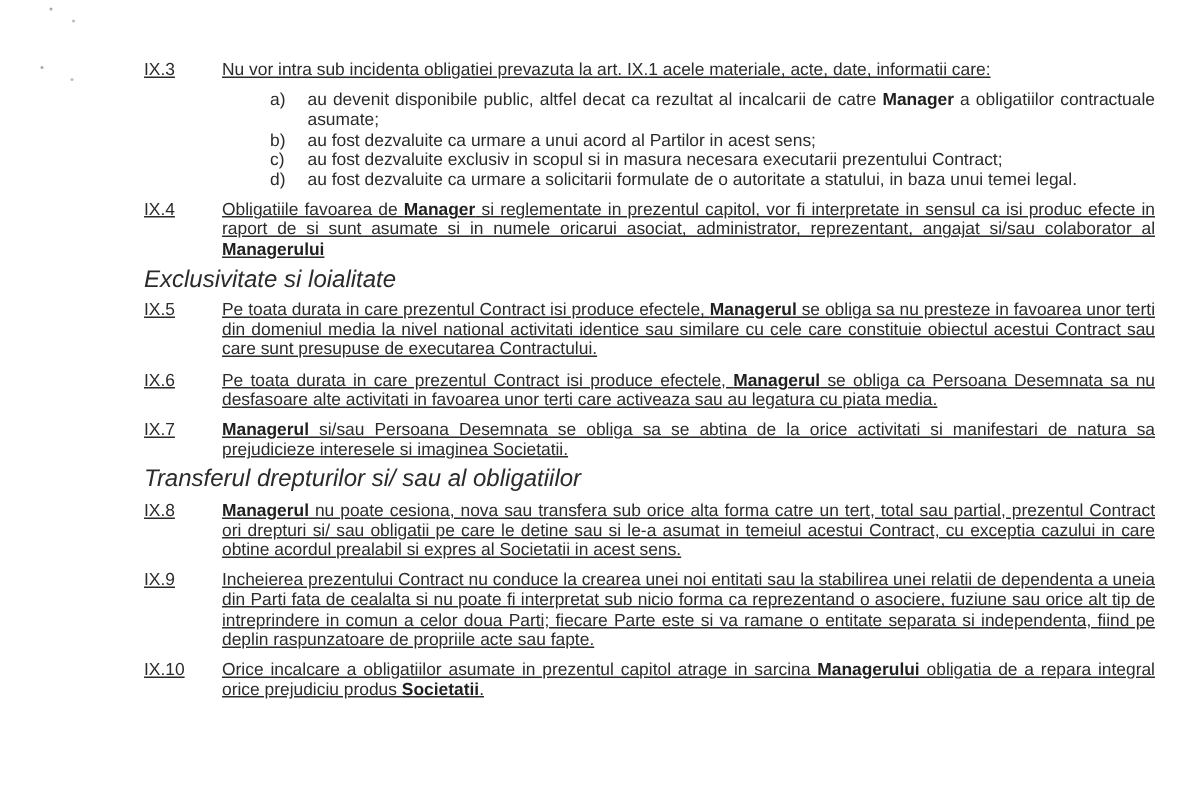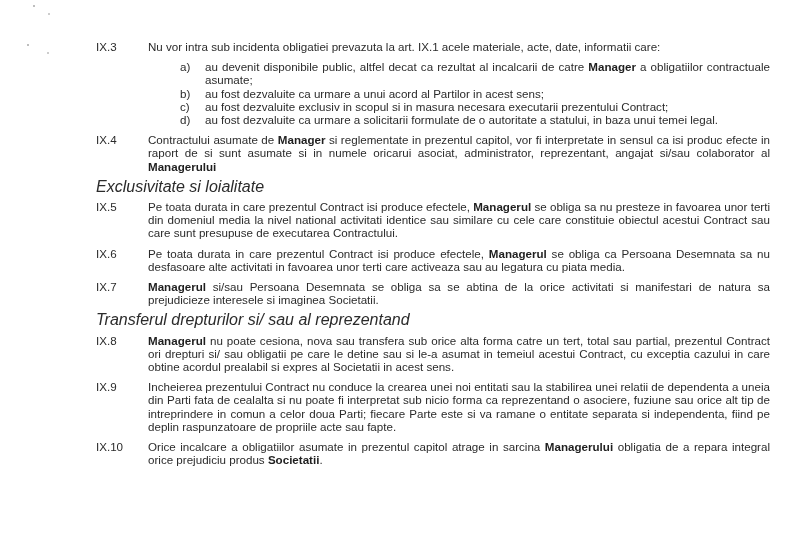--- a/index.html
+++ b/index.html
@@ -11,21 +11,21 @@
     position: relative;
     overflow: hidden;
   }
   .doc {
     position: absolute;
     left: 96px; top: 40px;
     width: 674px;
     font-size: 11.6px;
     line-height: 13.2px;
   }
-  .clause { display: flex; margin: 0 0 7px 0; }
+  .clause { display: flex; margin: 0 0 7px 0; text-decoration: underline; }
   .clause .num { flex: none; width: 52px; }
   .clause .body { flex: 1; margin: 0; text-align: justify; }
   .sublist { margin: 0 0 7px 84px; }
   .subitem { display: flex; }
   .subitem .sublabel { flex: none; width: 25px; }
   .subitem .body { flex: 1; margin: 0; text-align: justify; }
   .section-heading {
     font-style: italic;
     margin: 6px 0 7px 0;
     font-size: 16px;
@@ -66,41 +66,41 @@
       <p class="body"><span>au fost dezvaluite exclusiv in scopul si in masura necesara executarii prezentului Contract;</span></p>
     </div>
     <div class="subitem">
       <span class="sublabel">d)</span>
       <p class="body"><span>au fost dezvaluite ca urmare a solicitarii formulate de o autoritate a statului, in baza unui temei legal.</span></p>
     </div>
   </div>
 
   <div class="clause">
     <span class="num">IX.4</span>
-    <p class="body"><span>Contractului asumate de </span><b>Manager</b><span> si reglementate in prezentul capitol, vor fi interpretate in sensul ca isi produc efecte in raport de si sunt asumate si in numele oricarui asociat, administrator, reprezentant, angajat si/sau colaborator al </span><b>Managerului</b></p>
+    <p class="body"><span>Obligatiile favoarea de </span><b>Manager</b><span> si reglementate in prezentul capitol, vor fi interpretate in sensul ca isi produc efecte in raport de si sunt asumate si in numele oricarui asociat, administrator, reprezentant, angajat si/sau colaborator al </span><b>Managerului</b></p>
   </div>
 
   <p class="section-heading"><span>Exclusivitate si loialitate</span></p>
 
   <div class="clause">
     <span class="num">IX.5</span>
     <p class="body"><span>Pe toata durata in care prezentul Contract isi produce efectele, </span><b>Managerul</b><span> se obliga sa nu presteze in favoarea unor terti din domeniul media la nivel national activitati identice sau similare cu cele care constituie obiectul acestui Contract sau care sunt presupuse de executarea Contractului.</span></p>
   </div>
 
   <div class="clause">
     <span class="num">IX.6</span>
     <p class="body"><span>Pe toata durata in care prezentul Contract isi produce efectele, </span><b>Managerul</b><span> se obliga ca Persoana Desemnata sa nu desfasoare alte activitati in favoarea unor terti care activeaza sau au legatura cu piata media.</span></p>
   </div>
 
   <div class="clause">
     <span class="num">IX.7</span>
     <p class="body"><b>Managerul</b><span> si/sau Persoana Desemnata se obliga sa se abtina de la orice activitati si manifestari de natura sa prejudicieze interesele si imaginea Societatii.</span></p>
   </div>
 
-  <p class="section-heading"><span>Transferul drepturilor si/ sau al reprezentand</span></p>
+  <p class="section-heading"><span>Transferul drepturilor si/ sau al obligatiilor</span></p>
 
   <div class="clause">
     <span class="num">IX.8</span>
     <p class="body"><b>Managerul</b><span> nu poate cesiona, nova sau transfera sub orice alta forma catre un tert, total sau partial, prezentul Contract ori drepturi si/ sau obligatii pe care le detine sau si le-a asumat in temeiul acestui Contract, cu exceptia cazului in care obtine acordul prealabil si expres al Societatii in acest sens.</span></p>
   </div>
 
 
   <div class="clause">
     <span class="num">IX.9</span>
     <p class="body"><span>Incheierea prezentului Contract nu conduce la crearea unei noi entitati sau la stabilirea unei relatii de dependenta a uneia din Parti fata de cealalta si nu poate fi interpretat sub nicio forma ca reprezentand o asociere, fuziune sau orice alt tip de intreprindere in comun a celor doua Parti; fiecare Parte este si va ramane o entitate separata si independenta, fiind pe deplin raspunzatoare de propriile acte sau fapte.</span></p>

